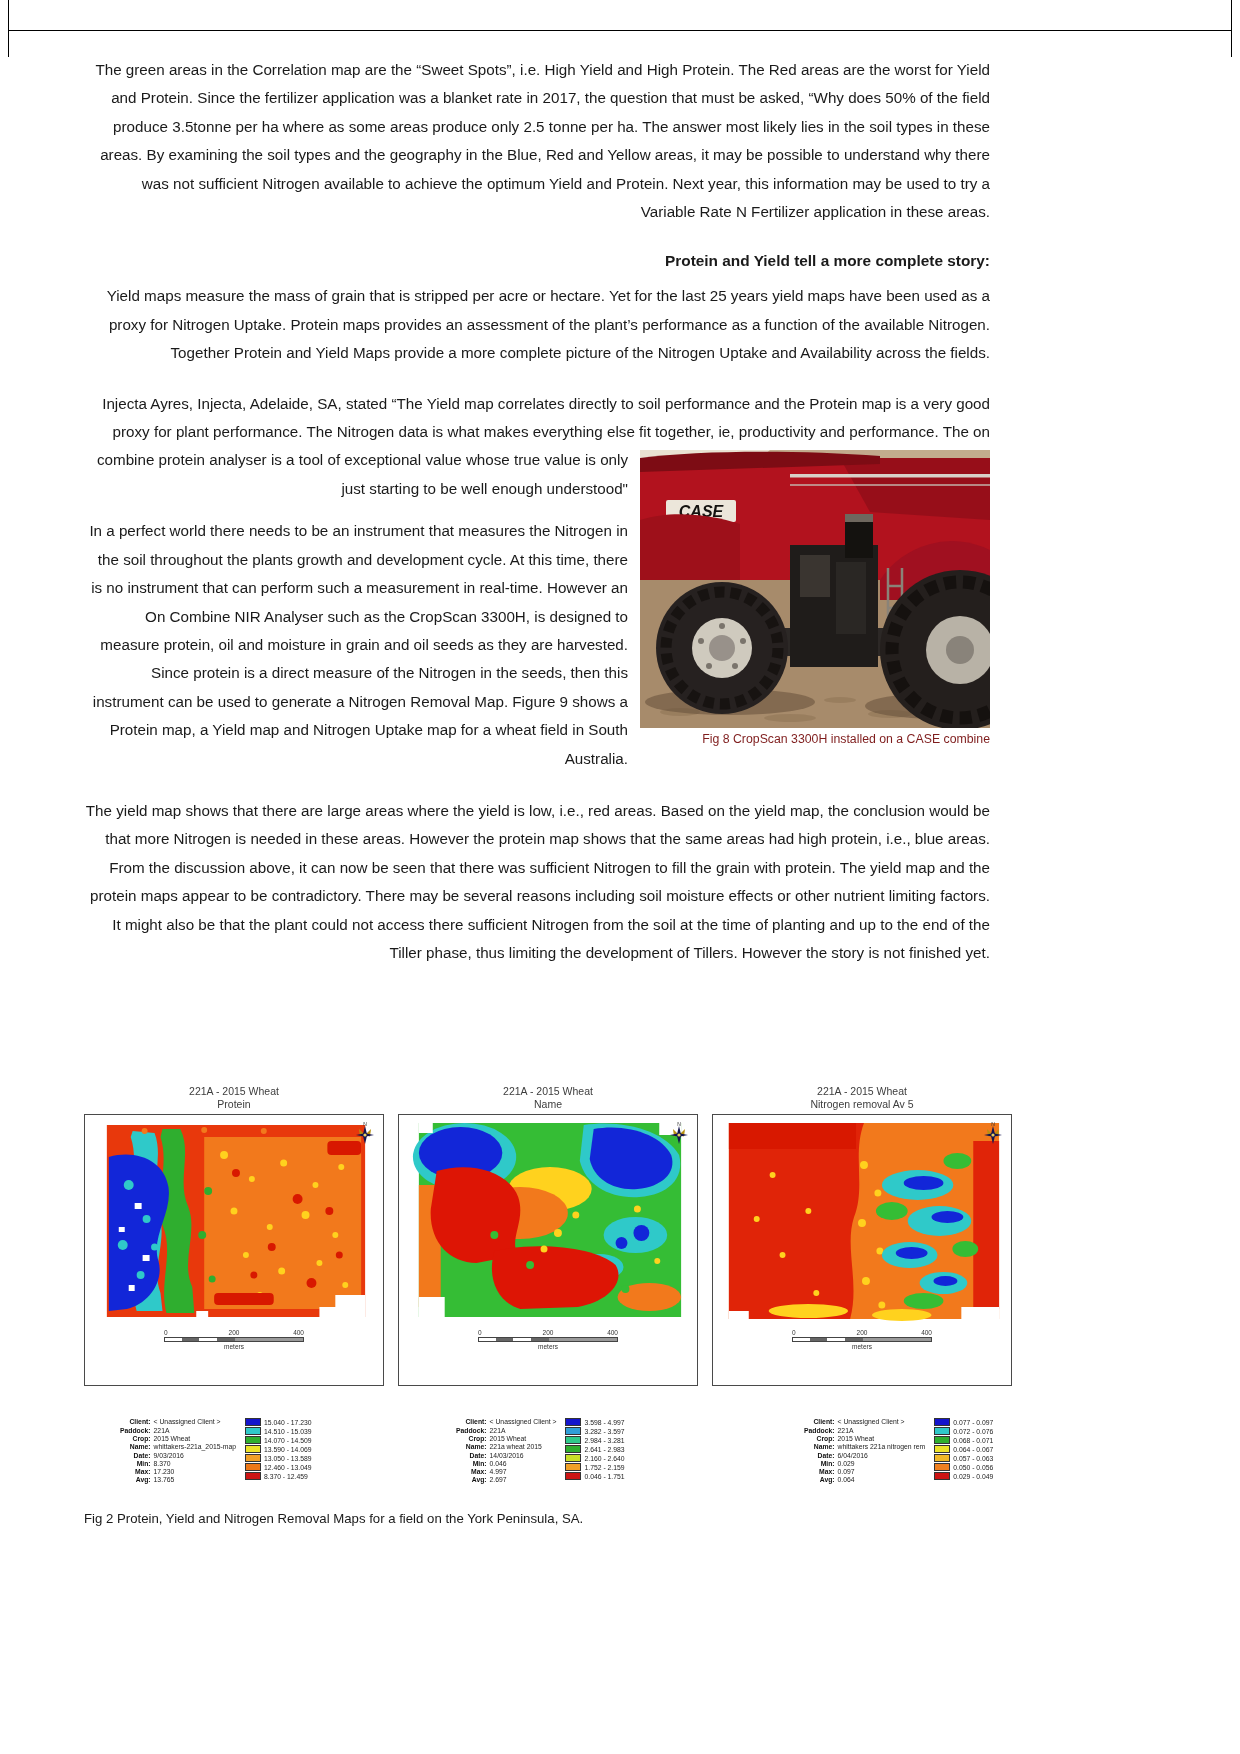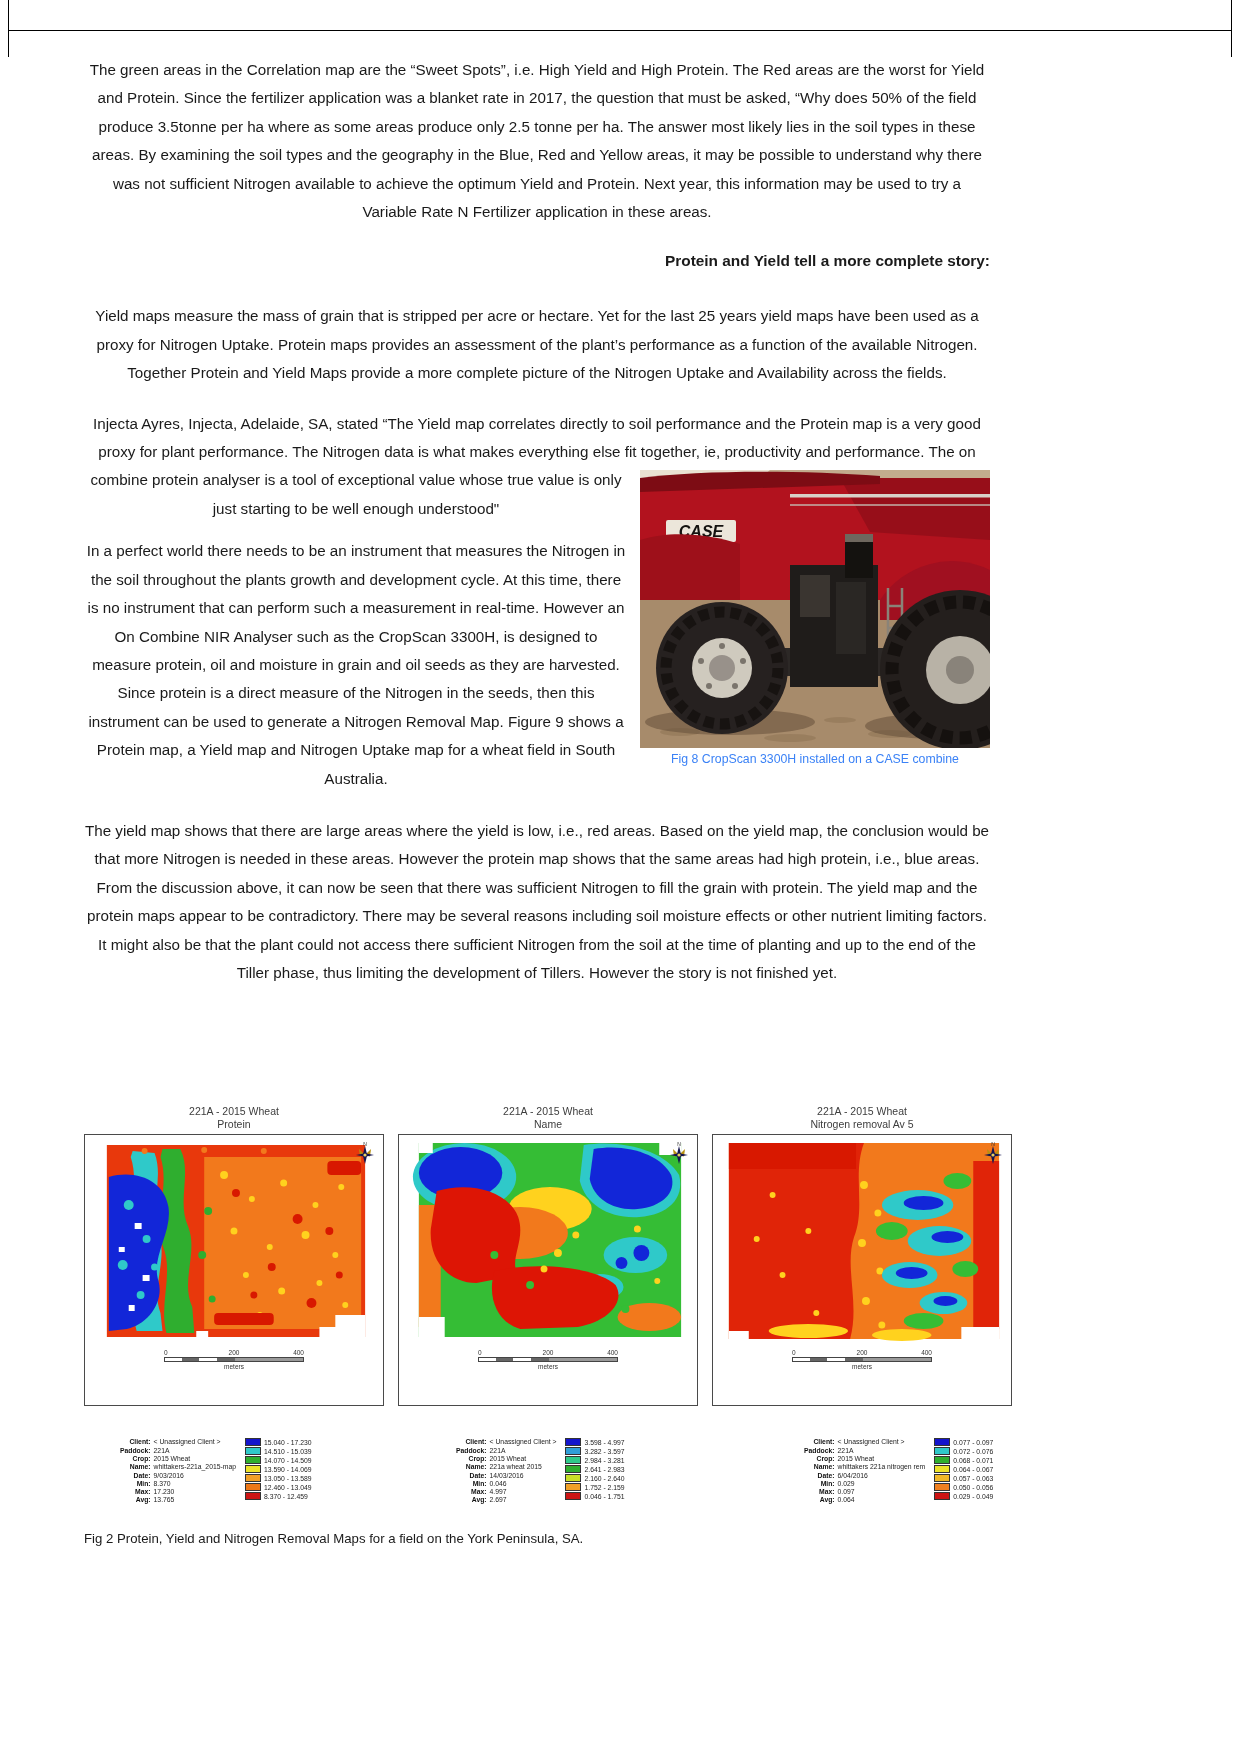--- a/index.html
+++ b/index.html
@@ -2,30 +2,30 @@
 <html><head>
 <meta charset="utf-8">
 <style>
   html,body{margin:0;padding:0;}
   body{width:1240px;height:1754px;background:#ffffff;position:relative;overflow:hidden;
        font-family:"Liberation Sans",sans-serif;color:#1a1a1a;}
   .border-h{position:absolute;left:8px;top:30px;width:1224px;height:0;border-top:1.5px solid #000;}
   .border-vl{position:absolute;left:8px;top:0;width:0;height:57px;border-left:1.5px solid #000;}
   .border-vr{position:absolute;left:1231px;top:0;width:0;height:57px;border-left:1.5px solid #000;}
   .content{margin-left:84px;width:928px;}
-  .para{width:906px;font-size:15.2px;line-height:28.4px;margin:0;text-align:center;}
+  .para{width:906px;font-size:15.2px;line-height:28.4px;margin:0;text-align:right;}
   #para1{padding-top:56px;}
   .doc-heading{width:906px;font-size:15.4px;font-weight:bold;margin:21px 0 0 0;line-height:28px;text-align:right;}
-  #para2{margin-top:27px;}
+  #para2{margin-top:7px;}
   #quote-para{margin-top:22px;}
   #para4{margin-top:14px;}
   #para5{clear:both;margin-top:24px;}
   .fig8-float{float:right;width:350px;margin:4px 0 40px 12px;}
   .combine-photo{display:block;width:350px;height:278px;}
-  .fig8-caption{display:block;font-size:12.3px;line-height:16px;margin-top:3px;color:#3b82f6;}
+  .fig8-caption{display:block;font-size:12.3px;line-height:16px;margin-top:3px;color:#7f1d1d;}
   
   .maps-row{display:flex;gap:14px;margin-top:118px;width:928px;}
   .map-col{margin:0;width:300px;flex:0 0 300px;}
   .map-title{font-size:10.5px;line-height:13px;color:#3d3d3d;text-align:center;margin-bottom:3px;}
   .map-box{position:relative;border:1.5px solid #4a4a4a;height:272px;box-sizing:border-box;background:#fff;}
   .heatmap{display:block;width:100%;height:212px;}
   .compass{position:absolute;top:5px;right:7px;}
   .scalebar{margin-top:2px;}
   .sb-labels{position:relative;width:140px;height:8px;margin:0 auto;font-size:6.5px;color:#333;}
   .sb-labels span{position:absolute;top:0;}

